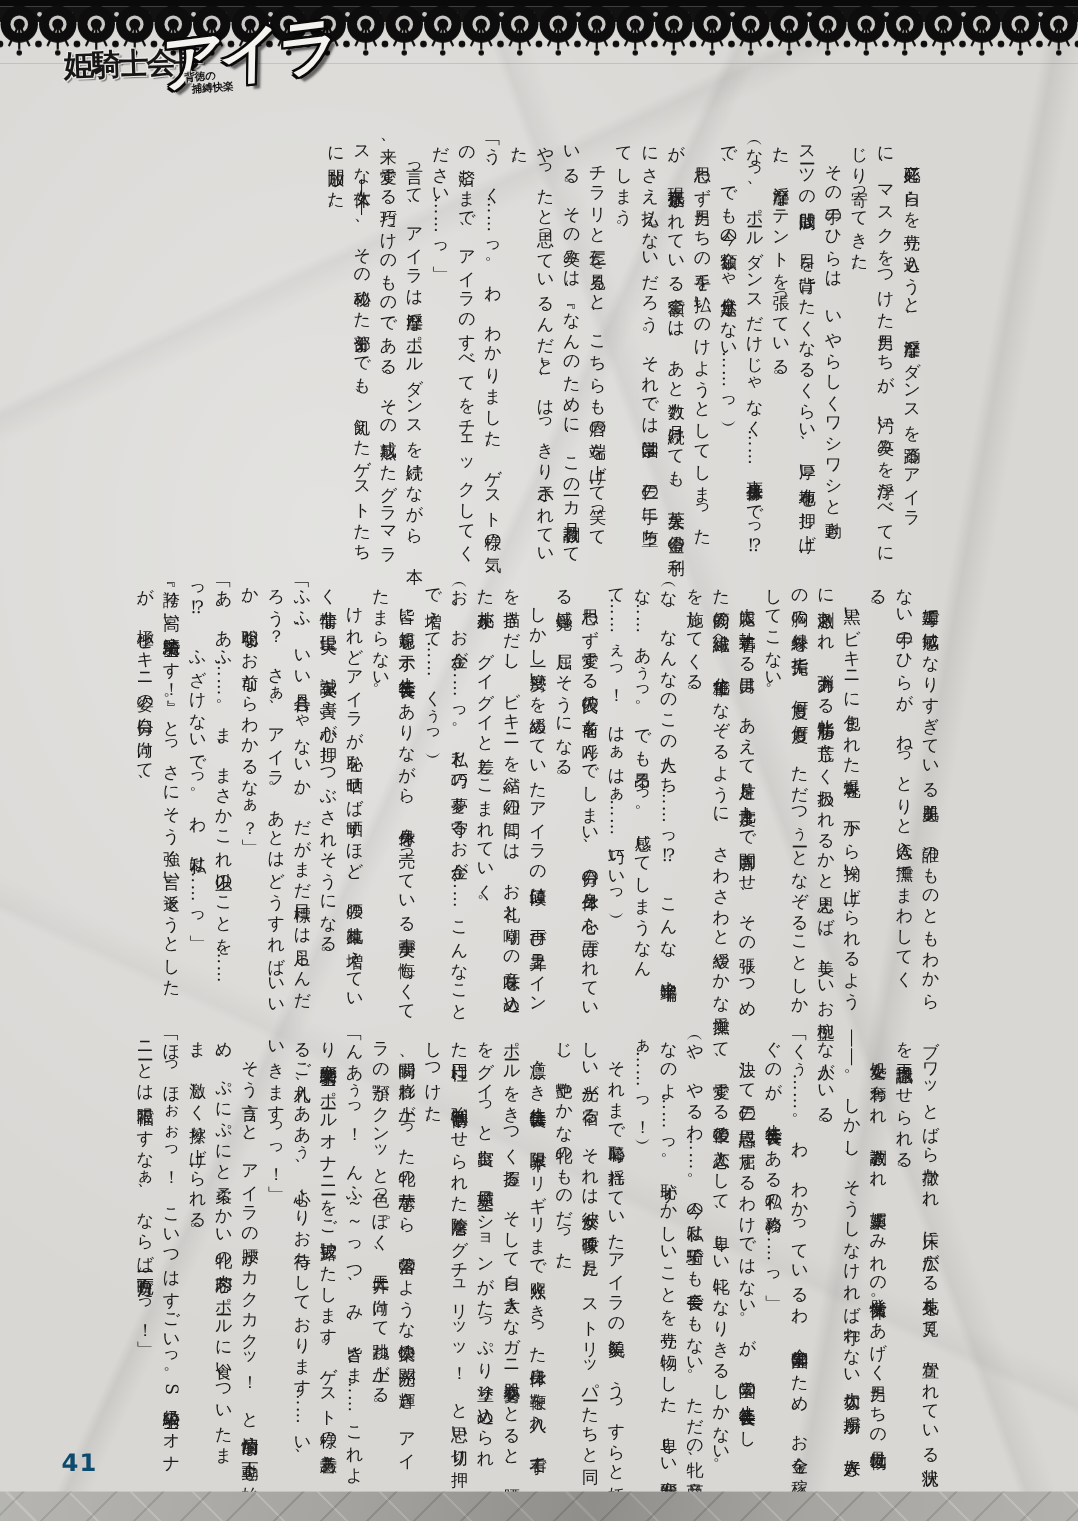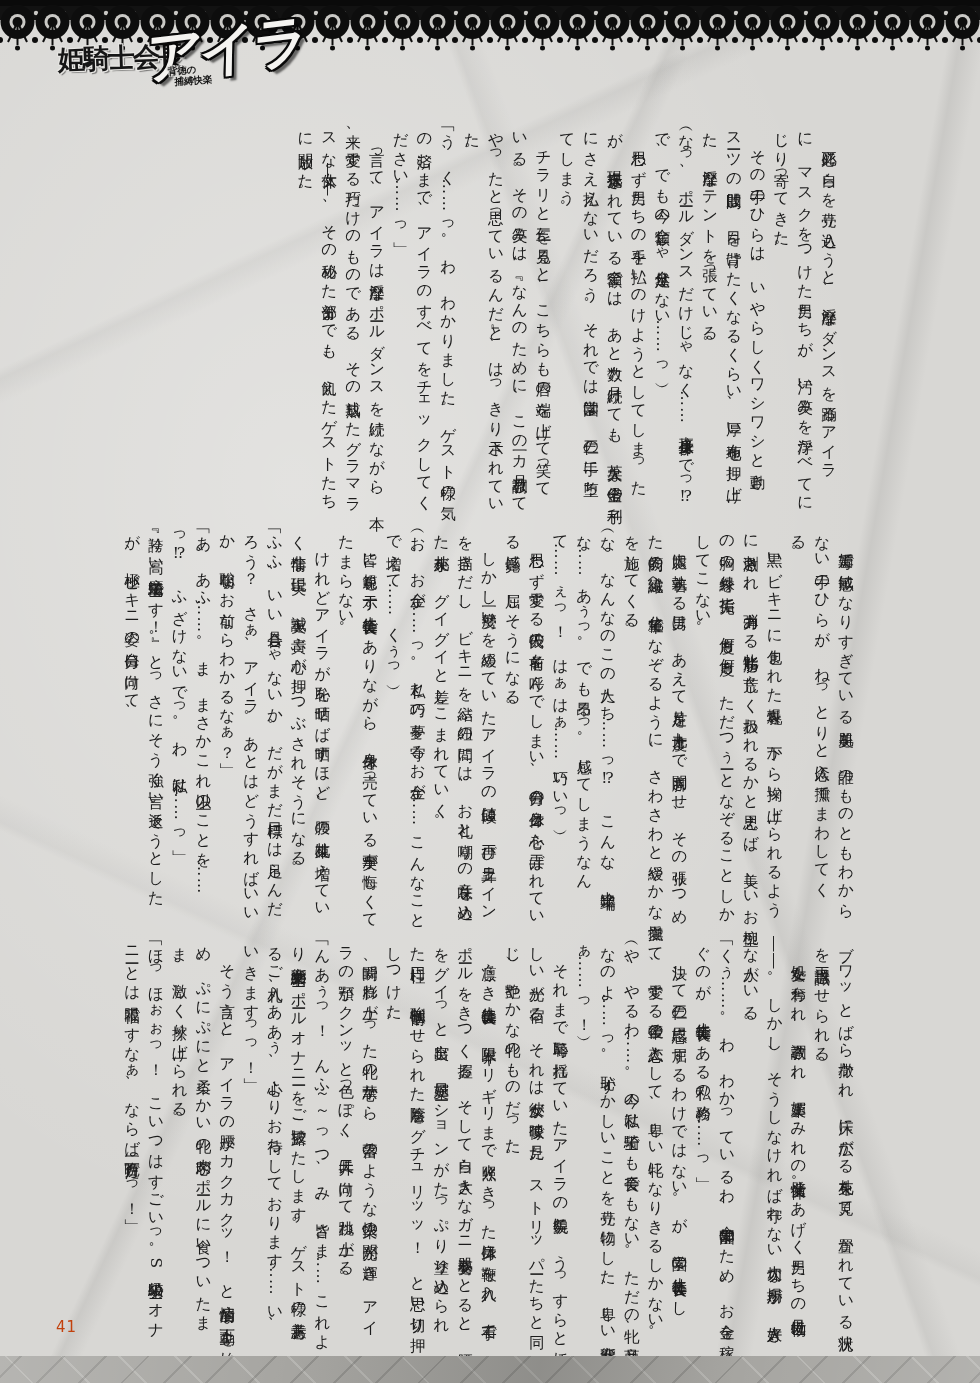--- a/index.html
+++ b/index.html
@@ -52,21 +52,21 @@
     color:#1c1c1c;text-align:left;
   }
   .band p{margin:0;padding:0;}
   .band-top{top:122px;right:140px;height:386px;width:580px;}
   .band-mid{top:524px;right:123px;height:398px;width:800px;}
   .band-bot{top:936px;right:123px;height:408px;width:815px;}
   
   .page-number{
     position:absolute;left:56px;top:1318px;
     font-family:"DejaVu Sans","Liberation Sans",sans-serif;
-    font-size:15px;color:#c2410c;letter-spacing:1px;
+    font-size:22px;color:#0c4a6e;letter-spacing:1px;font-weight:bold;
   }
   
   .bottom-strip{
     position:absolute;left:0;top:1356px;width:980px;height:27px;
     background-color:#a6a5a1;
     background-image:
       linear-gradient(100deg, rgba(255,255,255,.18) 0%, transparent 30%, rgba(60,60,58,.22) 55%, transparent 75%, rgba(255,255,255,.15) 100%),
       repeating-linear-gradient(135deg, transparent 0 14px, rgba(70,70,68,.22) 14px 16px, transparent 16px 30px),
       repeating-linear-gradient(45deg, transparent 0 22px, rgba(230,230,227,.25) 22px 24px, transparent 24px 40px);
   }

